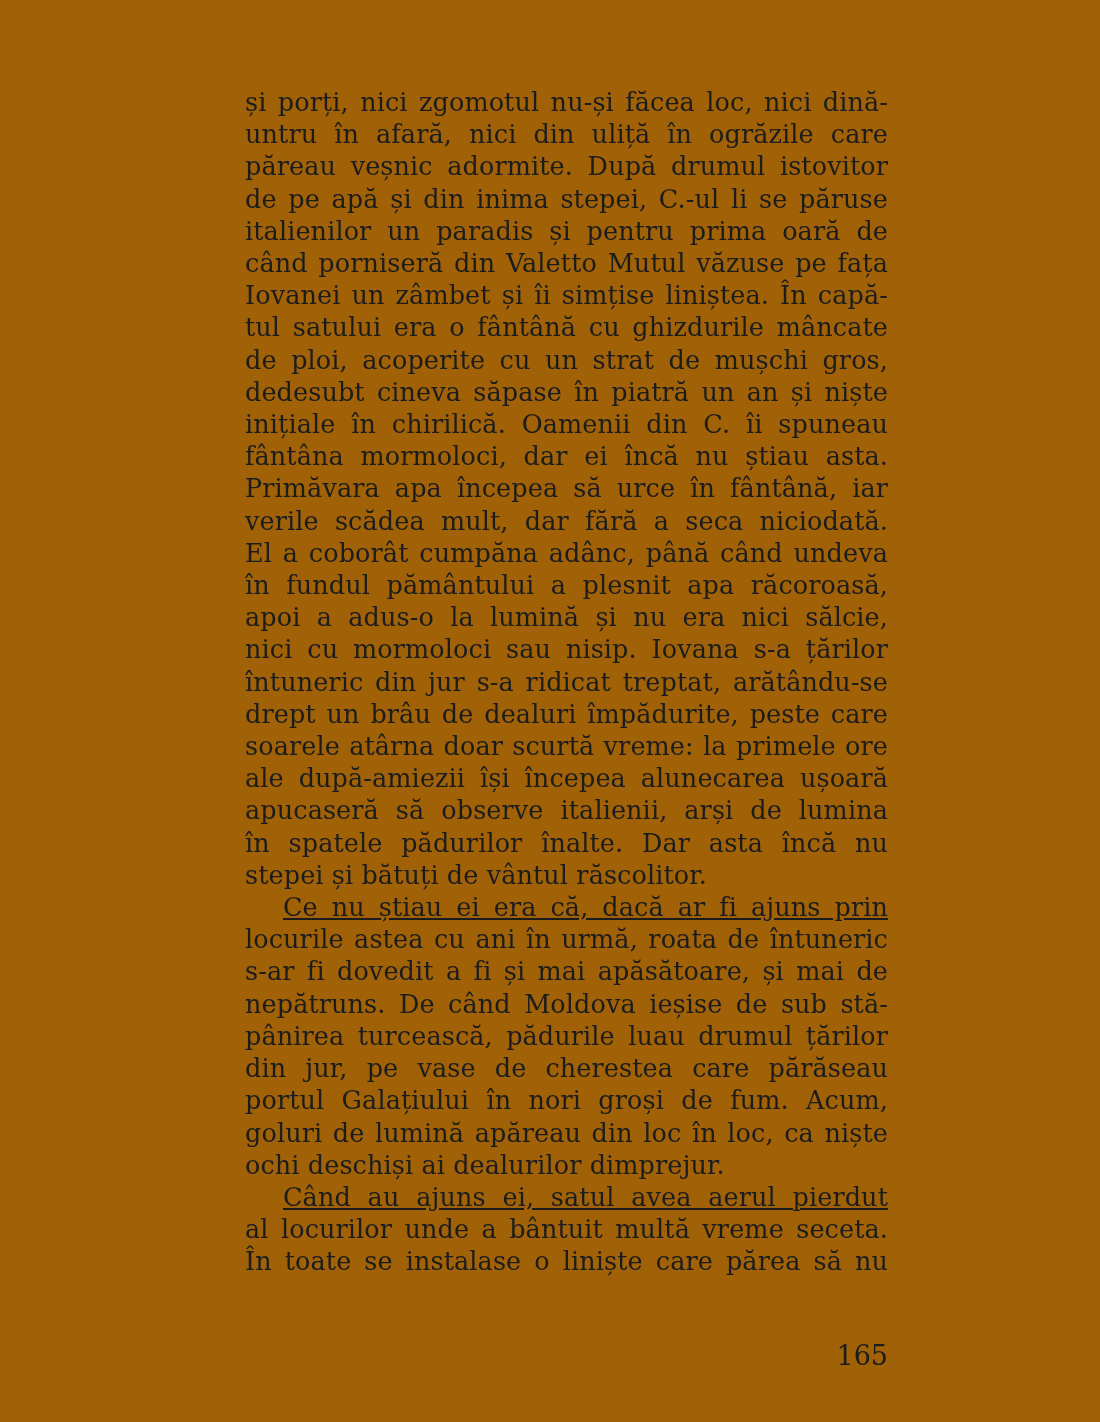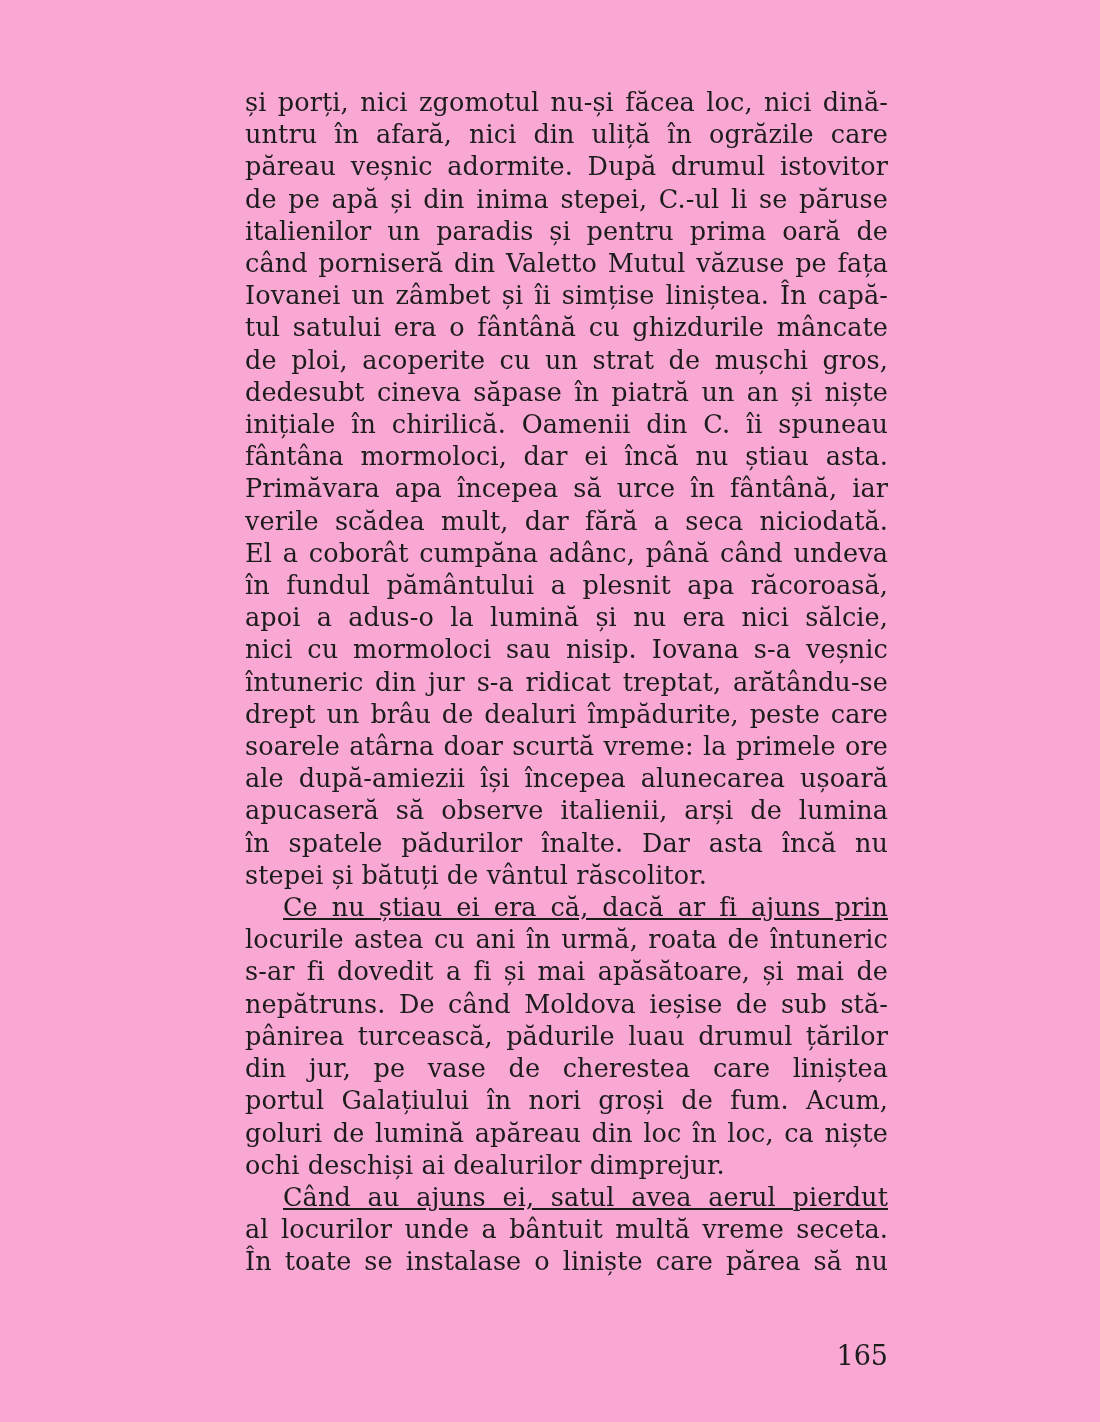--- a/index.html
+++ b/index.html
@@ -12,21 +12,21 @@
     height: 1422px;
     position: relative;
     overflow: hidden;
     font-family: "DejaVu Serif", serif;
   }
   .page {
     position: absolute;
     left: 0; top: 0;
     width: 1100px;
     height: 1422px;
-    background: #f9a8d4;
+    background: #a16207;
   }
   .text-block {
     position: absolute;
     left: 245px;
     top: 86px;
     width: 643px;
     font-size: 25.5px;
     line-height: 32.2px;
     color: #1c1c1c;
     letter-spacing: 0.1px;
@@ -68,34 +68,34 @@
       <div class="line">tul satului era o fântână cu ghizdurile mâncate</div>
       <div class="line">de ploi, acoperite cu un strat de mușchi gros,</div>
       <div class="line">dedesubt cineva săpase în piatră un an și niște</div>
       <div class="line">inițiale în chirilică. Oamenii din C. îi spuneau</div>
       <div class="line">fântâna mormoloci, dar ei încă nu știau asta.</div>
       <div class="line">Primăvara apa începea să urce în fântână, iar</div>
       <div class="line">verile scădea mult, dar fără a seca niciodată.</div>
       <div class="line">El a coborât cumpăna adânc, până când undeva</div>
       <div class="line">în fundul pământului a plesnit apa răcoroasă,</div>
       <div class="line">apoi a adus-o la lumină și nu era nici sălcie,</div>
-      <div class="line">nici cu mormoloci sau nisip. Iovana s-a veșnic</div>
+      <div class="line">nici cu mormoloci sau nisip. Iovana s-a țărilor</div>
       <div class="line">întuneric din jur s-a ridicat treptat, arătându-se</div>
       <div class="line">drept un brâu de dealuri împădurite, peste care</div>
       <div class="line">soarele atârna doar scurtă vreme: la primele ore</div>
       <div class="line">ale după-amiezii își începea alunecarea ușoară</div>
       <div class="line">apucaseră să observe italienii, arși de lumina</div>
       <div class="line">în spatele pădurilor înalte. Dar asta încă nu</div>
       <div class="line para-end">stepei și bătuți de vântul răscolitor.</div>
       <div class="line indent">Ce nu știau ei era că, dacă ar fi ajuns prin</div>
       <div class="line">locurile astea cu ani în urmă, roata de întuneric</div>
       <div class="line">s-ar fi dovedit a fi și mai apăsătoare, și mai de</div>
       <div class="line">nepătruns. De când Moldova ieșise de sub stă-</div>
       <div class="line">pânirea turcească, pădurile luau drumul țărilor</div>
-      <div class="line">din jur, pe vase de cherestea care liniștea</div>
+      <div class="line">din jur, pe vase de cherestea care părăseau</div>
       <div class="line">portul Galațiului în nori groși de fum. Acum,</div>
       <div class="line">goluri de lumină apăreau din loc în loc, ca niște</div>
       <div class="line para-end">ochi deschiși ai dealurilor dimprejur.</div>
       <div class="line indent">Când au ajuns ei, satul avea aerul pierdut</div>
       <div class="line">al locurilor unde a bântuit multă vreme seceta.</div>
       <div class="line">În toate se instalase o liniște care părea să nu</div>
     </div>
   <div class="folio">165</div>
 </div>
 

